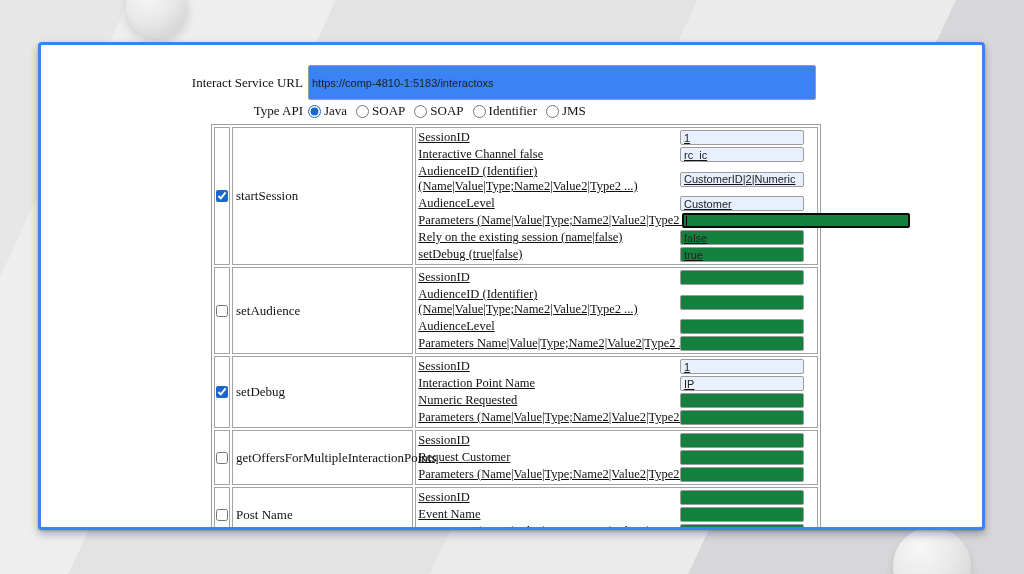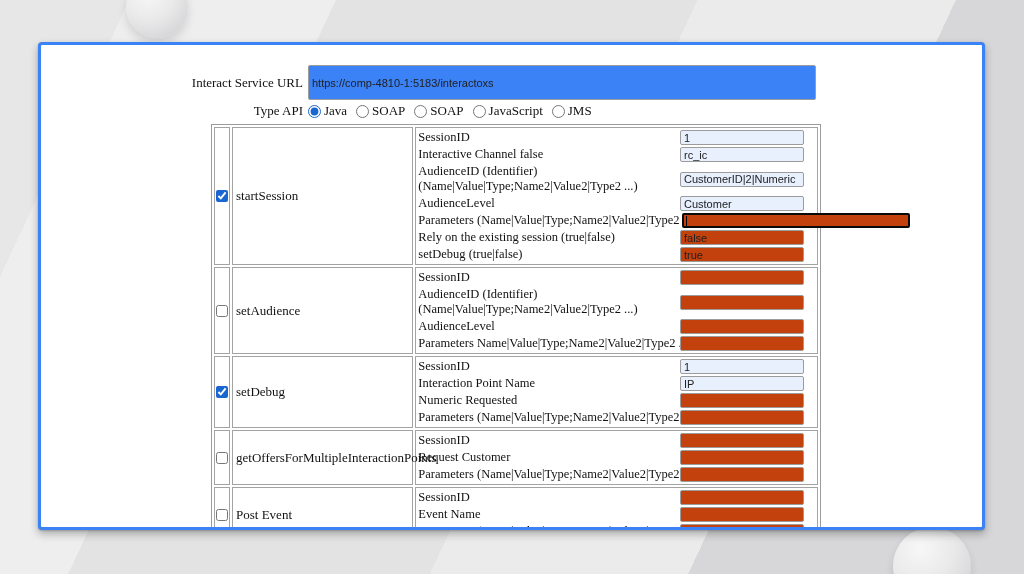--- a/index.html
+++ b/index.html
@@ -55,27 +55,27 @@
     border-collapse:separate; border-spacing:2px;
     border:1px solid #9c9c9c; width:610px;
     table-layout:fixed;
   }
   table.methods td { border:1px solid #a3a3a3; vertical-align:middle; }
   td.chk-cell   { width:16px; text-align:center; }
   td.chk-cell input { width:12px; height:12px; accent-color:#1a66d0; display:block; margin:0 auto; }
   td.name-cell  { width:181px; padding-left:3px; font-size:13px; }
   td.params-cell{ width:402px; padding:1px 0 1px 2px; overflow:visible; }
 
-  .param-row { display:flex; align-items:center; padding:1px 0; min-height:17px; }
+  .param-row { display:flex; align-items:center; padding:1px 0; min-height:17px;text-decoration:underline; }
   .param-label { flex:1 1 auto; font-size:12.5px; white-space:pre; line-height:15px; overflow:hidden; }
   .param-input {
     flex:0 0 auto; width:124px; height:15px; margin-right:13px;
     font-family:"Liberation Sans", sans-serif; font-size:11px; color:#202124;
     border:1px solid #9c9c9c; border-radius:2px; padding:0 3px;
-    background:#c2410c; outline:none;
+    background:#15803d; outline:none;
   }
   .param-input.filled { background:#e8f0fe; }
   .param-input.focused {
     width:228px; margin-right:-93px; position:relative; z-index:5;
     border:2px solid #0a0a0a; border-radius:2px;
     background-image:linear-gradient(#000,#000);
     background-repeat:no-repeat; background-size:1px 10px; background-position:2px center;
   }
 </style>
 </head>
@@ -103,21 +103,21 @@
           <label class="radio-opt">
             <input type="radio" name="callapi" style="">
             <span>SOAP</span>
           </label>
           <label class="radio-opt">
             <input type="radio" name="callapi" style="">
             <span>SOAP</span>
           </label>
           <label class="radio-opt">
             <input type="radio" name="callapi" style="">
-            <span>JavaScript</span>
+            <span>Identifier</span>
           </label>
           <label class="radio-opt">
             <input type="radio" name="callapi" style="">
             <span>JMS</span>
           </label>
         </span>
     </div>
 
     <table class="methods" id="methods-table">
       <tbody id="methods-tbody">
@@ -142,21 +142,21 @@
               </div>
               <div class="param-row">
                 <span class="param-label">AudienceLevel</span>
                 <input type="text" class="param-input filled" value="Customer" style="">
               </div>
               <div class="param-row">
                 <span class="param-label">Parameters (Name|Value|Type;Name2|Value2|Type2 ...)</span>
                 <input type="text" class="param-input focused" value="" style="">
               </div>
               <div class="param-row">
-                <span class="param-label">Rely on the existing session (true|false)</span>
+                <span class="param-label">Rely on the existing session (name|false)</span>
                 <input type="text" class="param-input" value="false" style="">
               </div>
               <div class="param-row">
                 <span class="param-label">setDebug (true|false)</span>
                 <input type="text" class="param-input" value="true" style="">
               </div>
             </td>
           </tr>
           <tr>
             <td class="chk-cell">
@@ -224,21 +224,21 @@
               <div class="param-row">
                 <span class="param-label">Parameters (Name|Value|Type;Name2|Value2|Type2 ...)</span>
                 <input type="text" class="param-input" value="" style="">
               </div>
             </td>
           </tr>
           <tr>
             <td class="chk-cell">
               <input type="checkbox" style="">
             </td>
-            <td class="name-cell">Post Event</td>
+            <td class="name-cell">Post Name</td>
             <td class="params-cell">
               <div class="param-row">
                 <span class="param-label">SessionID</span>
                 <input type="text" class="param-input" value="" style="">
               </div>
               <div class="param-row">
                 <span class="param-label">Event Name</span>
                 <input type="text" class="param-input" value="" style="">
               </div>
               <div class="param-row">

